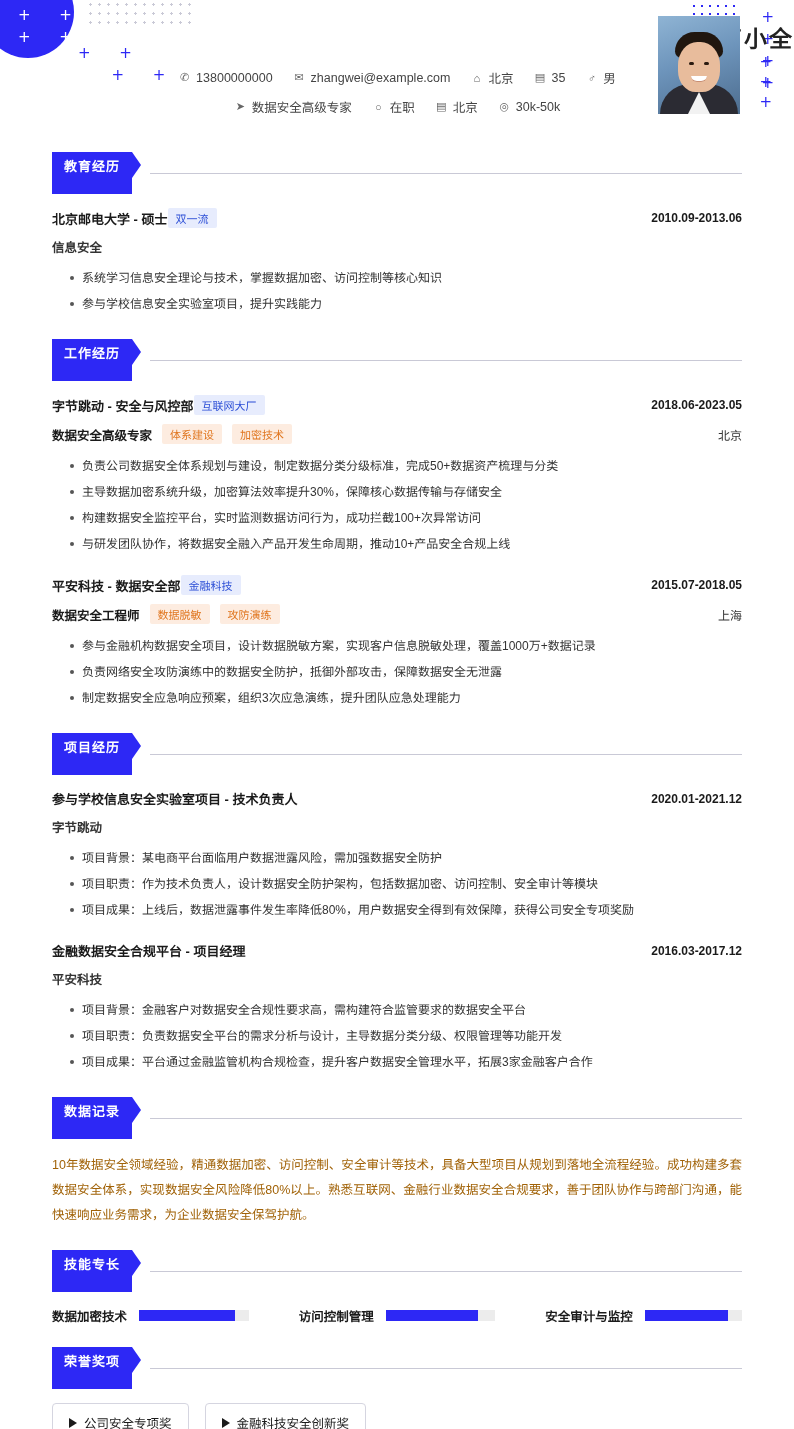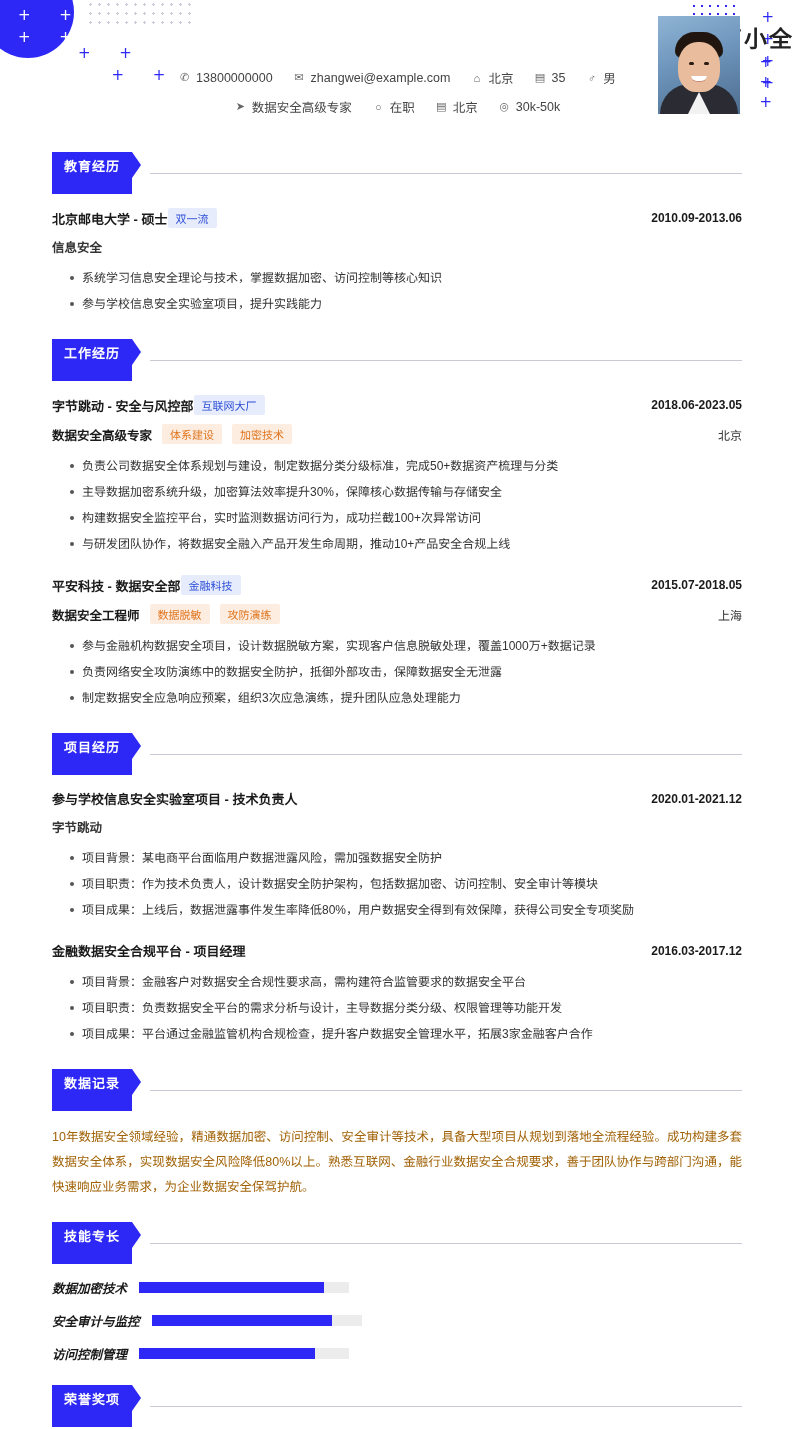--- a/index.html
+++ b/index.html
@@ -293,23 +293,22 @@
   .summary-text {
     font-size: 12.5px;
     line-height: 25px;
     color: #a16207;
     text-align: justify;
   }
 
   
   .skills-grid {
     display: grid;
-    grid-template-columns: 1fr;
+    grid-template-columns: 1fr 1fr 1fr;
     gap: 14px 50px;
-    font-style: italic;
   }
   .skill {
     display: flex;
     align-items: center;
     gap: 12px;
   }
   .skill-name {
     font-size: 12.5px;
     font-weight: bold;
     color: #1a1a1a;
@@ -510,20 +509,21 @@
       </ul>
     </div>
 
     <div class="entry" style="margin-top:18px;">
       <div class="entry-top">
         <div class="entry-title">
           <span>金融数据安全合规平台 - 项目经理</span>
         </div>
         <div class="entry-date">2016.03-2017.12</div>
       </div>
+      <div class="plain-sub">平安科技</div>
       <ul class="bullets">
         <li>项目背景：金融客户对数据安全合规性要求高，需构建符合监管要求的数据安全平台</li>
         <li>项目职责：负责数据安全平台的需求分析与设计，主导数据分类分级、权限管理等功能开发</li>
         <li>项目成果：平台通过金融监管机构合规检查，提升客户数据安全管理水平，拓展3家金融客户合作</li>
       </ul>
     </div>
   </div>
 
   <div class="section">
     <div class="sec-head">
@@ -539,29 +539,29 @@
       <div class="sec-rule"></div>
     </div>
     <div class="skills-grid">
       <div class="skill">
         <div class="skill-name">数据加密技术</div>
         <div class="skill-bar">
           <div class="skill-fill" style="width: 88%;"></div>
         </div>
       </div>
       <div class="skill">
+        <div class="skill-name">访问控制管理</div>
+        <div class="skill-bar">
+          <div class="skill-fill" style="width: 84%;"></div>
+        </div>
+      </div>
+      <div class="skill">
         <div class="skill-name">安全审计与监控</div>
         <div class="skill-bar">
           <div class="skill-fill" style="width: 86%;"></div>
-        </div>
-      </div>
-      <div class="skill">
-        <div class="skill-name">访问控制管理</div>
-        <div class="skill-bar">
-          <div class="skill-fill" style="width: 84%;"></div>
         </div>
       </div>
     </div>
   </div>
 
   <div class="section">
     <div class="sec-head">
       <div class="sec-title">荣誉奖项</div>
       <div class="sec-rule"></div>
     </div>

